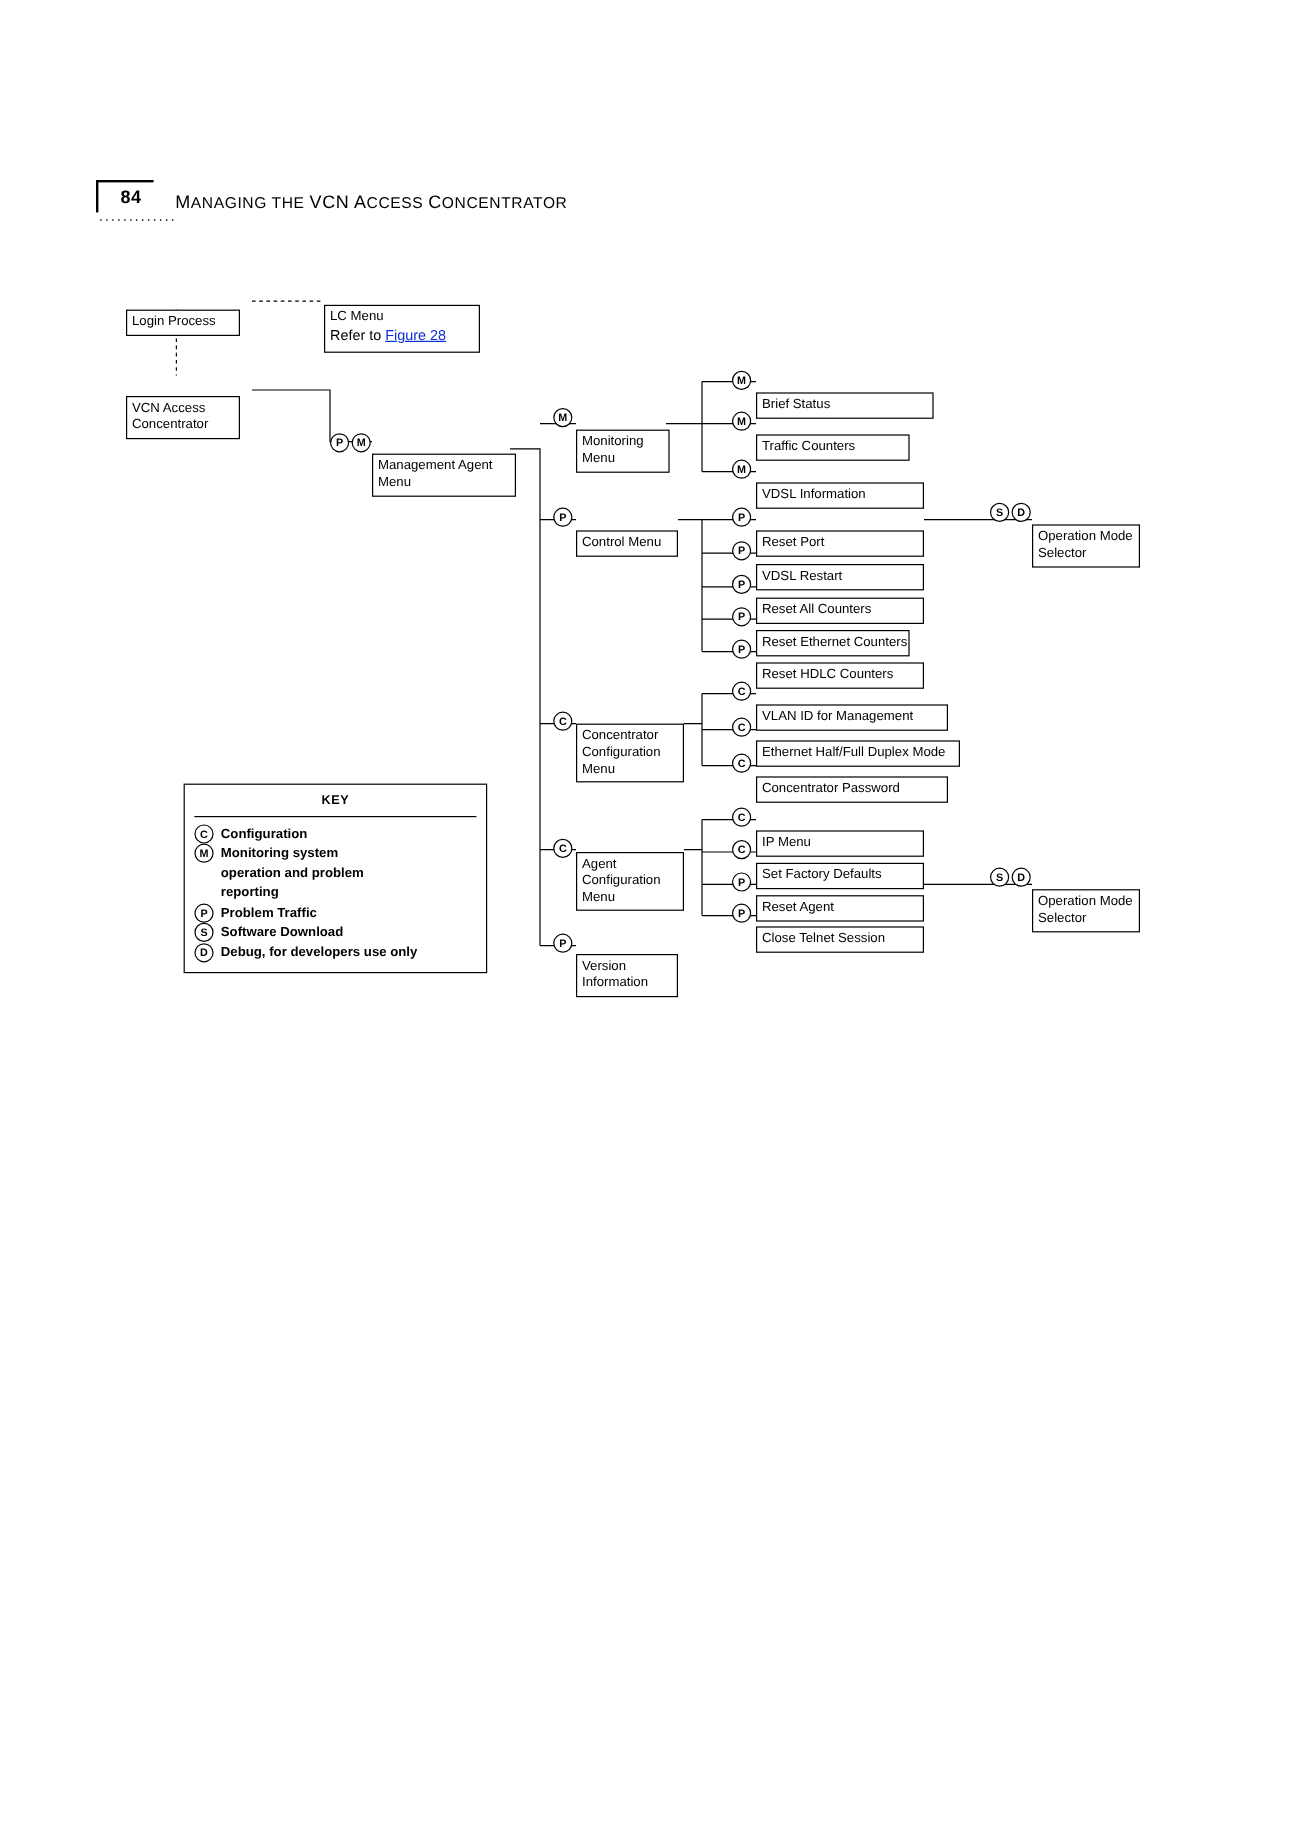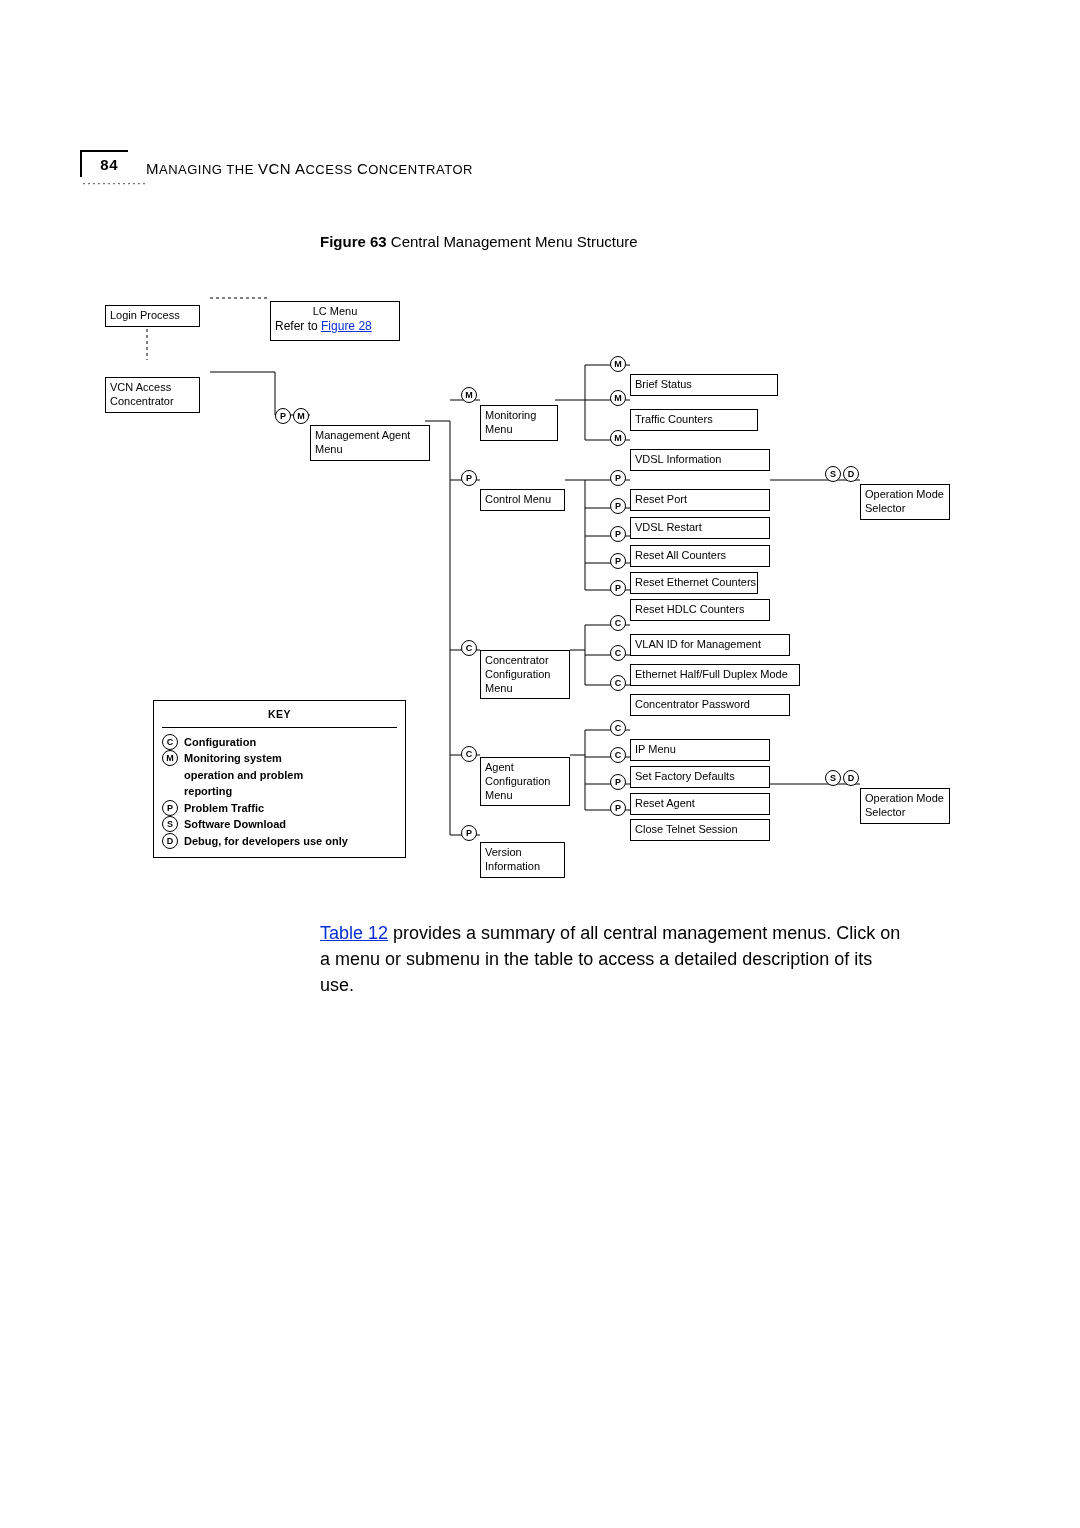--- a/index.html
+++ b/index.html
@@ -132,23 +132,20 @@
 
   <div class="header-row">
     <div class="page-num-box">84</div>
     <div class="header-title">
       <span style="font-size:15px">M</span><span style="font-size:13px">ANAGING THE </span><span style="font-size:15px">VCN A</span><span style="font-size:13px">CCESS </span><span style="font-size:15px">C</span><span style="font-size:13px">ONCENTRATOR</span>
     </div>
     <div class="dots">·············</div>
   </div>
 
 
-  <div class="figure-caption">
-    <b>Figure 63</b><span>   Central Management Menu Structure</span>
-  </div>
 
   <div class="diagram">
 
     <svg class="wires" width="900" height="610">
 
       <path d="M62 25 V 80" stroke="#000" fill="none" stroke-dasharray="3 3"></path>
 
       <path d="M125 18 H 185" stroke="#000" fill="none" stroke-dasharray="3 3"></path>
 
       <path d="M125 92 H 190 V 135 H 225" stroke="#000" fill="none"></path>
@@ -183,21 +180,21 @@
       <path d="M500 504 H 545" stroke="#000" fill="none"></path>
       <path d="M500 530 H 545" stroke="#000" fill="none"></path>
 
       <path d="M685 200 H 775" stroke="#000" fill="none"></path>
 
       <path d="M685 504 H 775" stroke="#000" fill="none"></path>
     </svg>
 
     <div class="box" style="left:20px; top:8px;  width:95px">Login Process</div>
     <div class="box" style="left:185px; top:4px; width:130px; padding-bottom:6px">
-      <div style="text-align:center">LC Menu</div>
+      <div style="">LC Menu</div>
       <div style="font-size:12px"><span>Refer to </span><span class="link">Figure 28</span></div>
     </div>
     <div class="box" style="left:20px; top:80px; width:95px; white-space:normal">VCN Access
 Concentrator</div>
     <div class="box" style="left:225px; top:128px; width:120px; white-space:normal">Management Agent
 Menu</div>
     <div class="tag" style="left:190px; top:128px">
         <span class="circle">P</span>
         <span class="circle">M</span>
       </div>
@@ -331,17 +328,14 @@
           <span class="circle">S</span>
           <b>Software Download</b>
         </div>
       <div class="keyrow">
           <span class="circle">D</span>
           <b>Debug, for developers use only</b>
         </div>
     </div>
   </div>
 
-  <div class="body-text">
-    <span class="blue-link">Table 12</span><span> provides a summary of all central management menus. Click on a menu or submenu in the table to access a detailed description of its use.</span>
-  </div>
 
 </div>
 
 </body></html>

